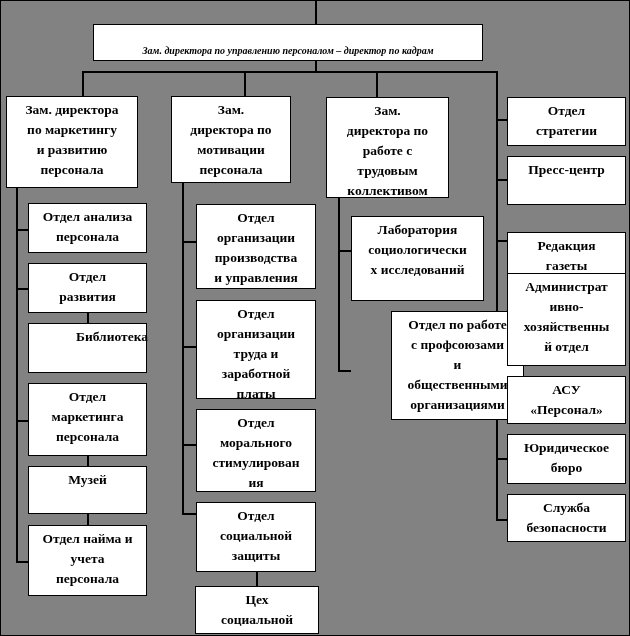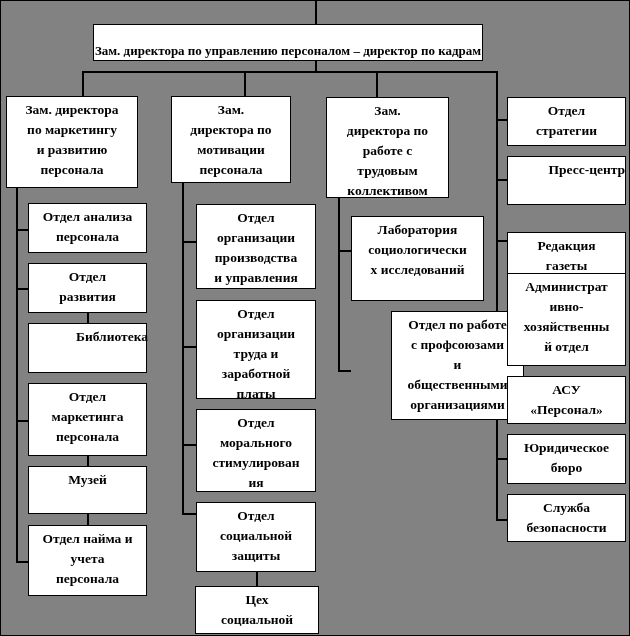--- a/index.html
+++ b/index.html
@@ -21,22 +21,23 @@
     text-align:center;
     font-weight:bold;
     font-size:13.5px;
     line-height:20px;
     white-space:pre;
     padding-top:3px;
   }
   .box.root {
     display:flex; align-items:center; justify-content:center;
     padding-top:16px;
-    font-size:13px;
+    font-size:10px;
     white-space:nowrap;
+    font-style:italic;
   }
   .line { position:absolute; background:#000; }
 </style>
 </head>
 <body>
 
 <div class="canvas">
 
   <div class="line" style="left:314px; top:0;   width:1.5px; height:23px;"></div>
   <div class="line" style="left:314px; top:60px; width:1.5px; height:11px;"></div>
@@ -125,21 +126,21 @@
 социологически
 х исследований</div>
   <div class="box" style="left:350px; top:310px; width:133px; height:109px;margin-left:40px;">Отдел по работе
 с профсоюзами
 и
 общественными
 организациями</div>
 
   <div class="box" style="left:506px; top:96px; width:119px; height:49px;">Отдел
 стратегии</div>
-  <div class="box" style="left:506px; top:155px; width:119px; height:49px;text-align:right;">Пресс-центр</div>
+  <div class="box" style="left:506px; top:155px; width:119px; height:49px;">Пресс-центр</div>
   <div class="box" style="left:506px; top:231px; width:119px; height:50px;">Редакция
 газеты</div>
   <div class="box" style="left:506px; top:272px; width:119px; height:93px;">Администрат
 ивно-
 хозяйственны
 й отдел</div>
   <div class="box" style="left:506px; top:375px; width:119px; height:48px;">АСУ
 «Персонал»</div>
   <div class="box" style="left:506px; top:433px; width:119px; height:50px;">Юридическое
 бюро</div>

